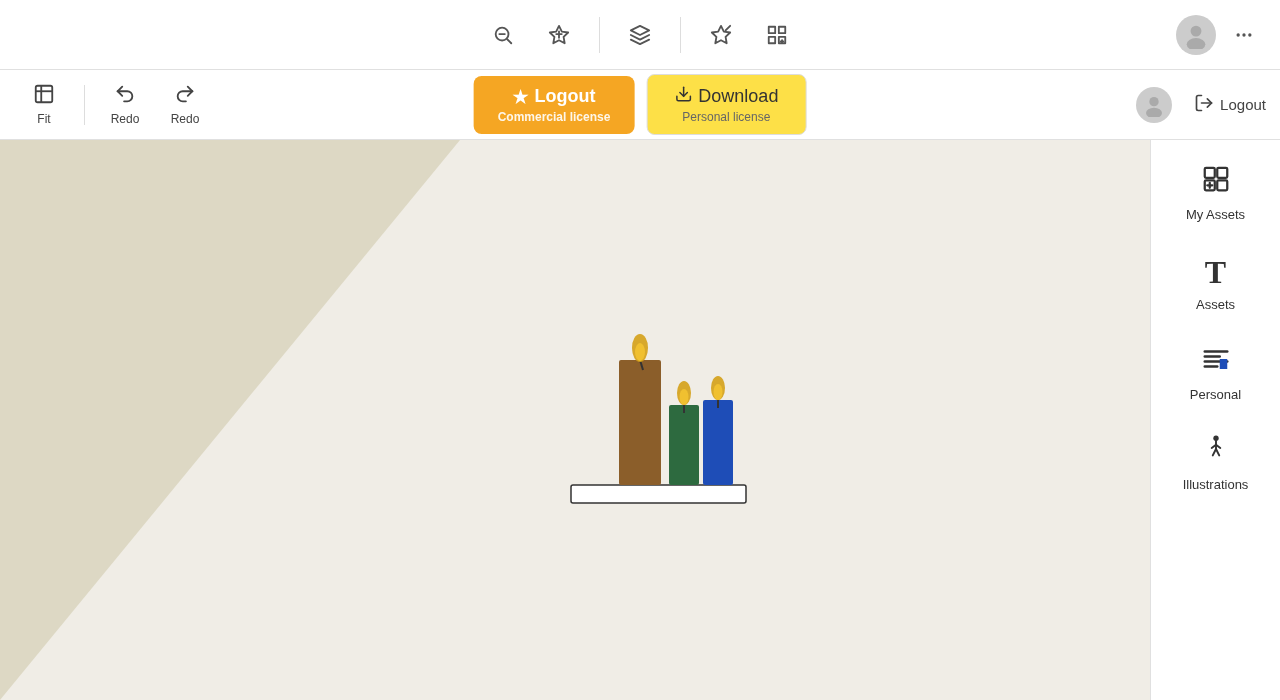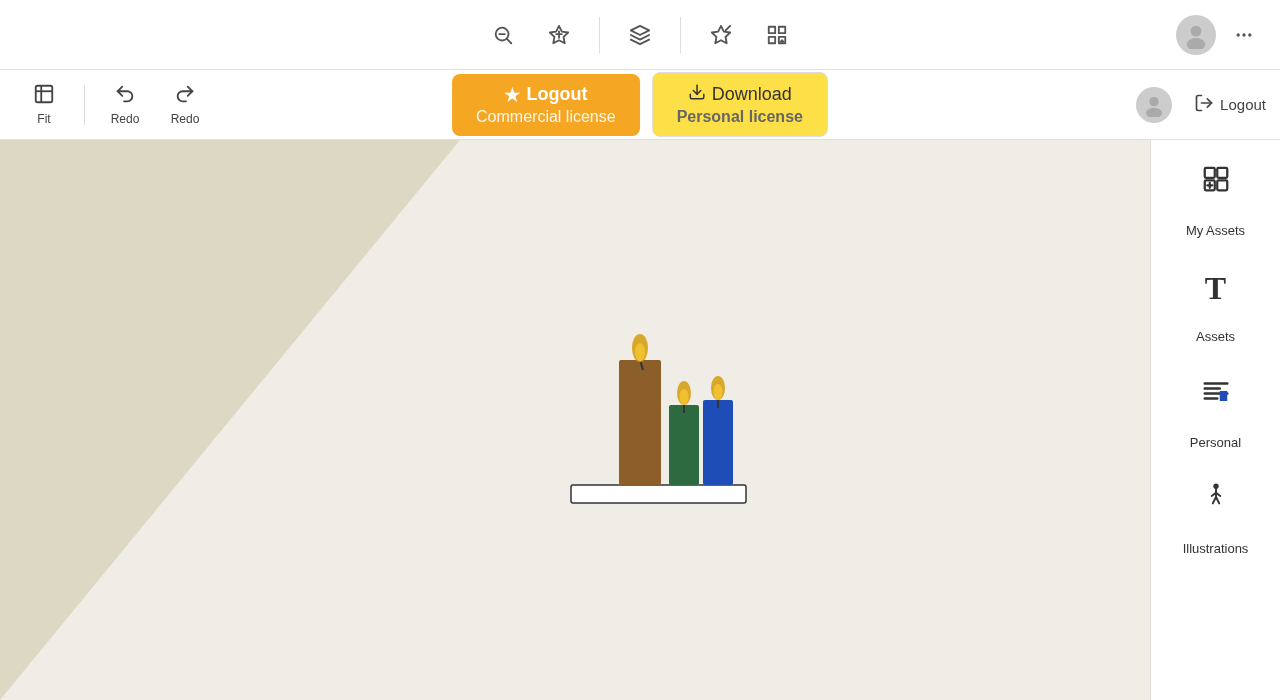--- a/index.html
+++ b/index.html
@@ -127,38 +127,38 @@
       font-size: 16px;
       font-weight: 600;
       cursor: pointer;
       display: flex;
       flex-direction: column;
       align-items: center;
       gap: 2px;
       min-width: 160px;
     }
     .upgrade-btn .btn-top { display: flex; align-items: center; gap: 6px; font-size: 18px; }
-    .upgrade-btn .btn-sub { font-size: 16px; font-weight: 400; opacity: 0.9; }
+    .upgrade-btn .btn-sub { font-size: 12px; font-weight: 700; opacity: 0.9; }
     .download-btn {
       background: #fde047;
       color: #333;
       border: 1px solid #ddd;
       border-radius: 8px;
       padding: 10px 24px;
       font-size: 16px;
       font-weight: 500;
       cursor: pointer;
       display: flex;
       flex-direction: column;
       align-items: center;
       gap: 2px;
       min-width: 160px;
     }
     .download-btn .btn-top { display: flex; align-items: center; gap: 6px; font-size: 18px; }
-    .download-btn .btn-sub { font-size: 16px; font-weight: 700; color: #666; }
+    .download-btn .btn-sub { font-size: 12px; font-weight: 400; color: #666; }
     .toolbar-right {
       position: absolute;
       right: 0;
       display: flex;
       align-items: center;
       gap: 8px;
     }
     .user-avatar-small {
       width: 36px;
       height: 36px;
@@ -212,21 +212,21 @@
     }
     .sidebar-item {
       width: 100%;
       display: flex;
       flex-direction: column;
       align-items: center;
       justify-content: center;
       padding: 16px 12px;
       cursor: pointer;
       border-radius: 8px;
-      gap: 22px;
+      gap: 6px;
     }
     .sidebar-item .si-icon { font-size: 28px; color: #333; }
     .sidebar-item .si-label { font-size: 13px; color: #333; font-weight: 500; text-align: center; }
   </style>
 </head>
 <body>
 
 <div class="top-nav">
   <div class="top-nav-center">
     <button class="nav-icon-btn">

